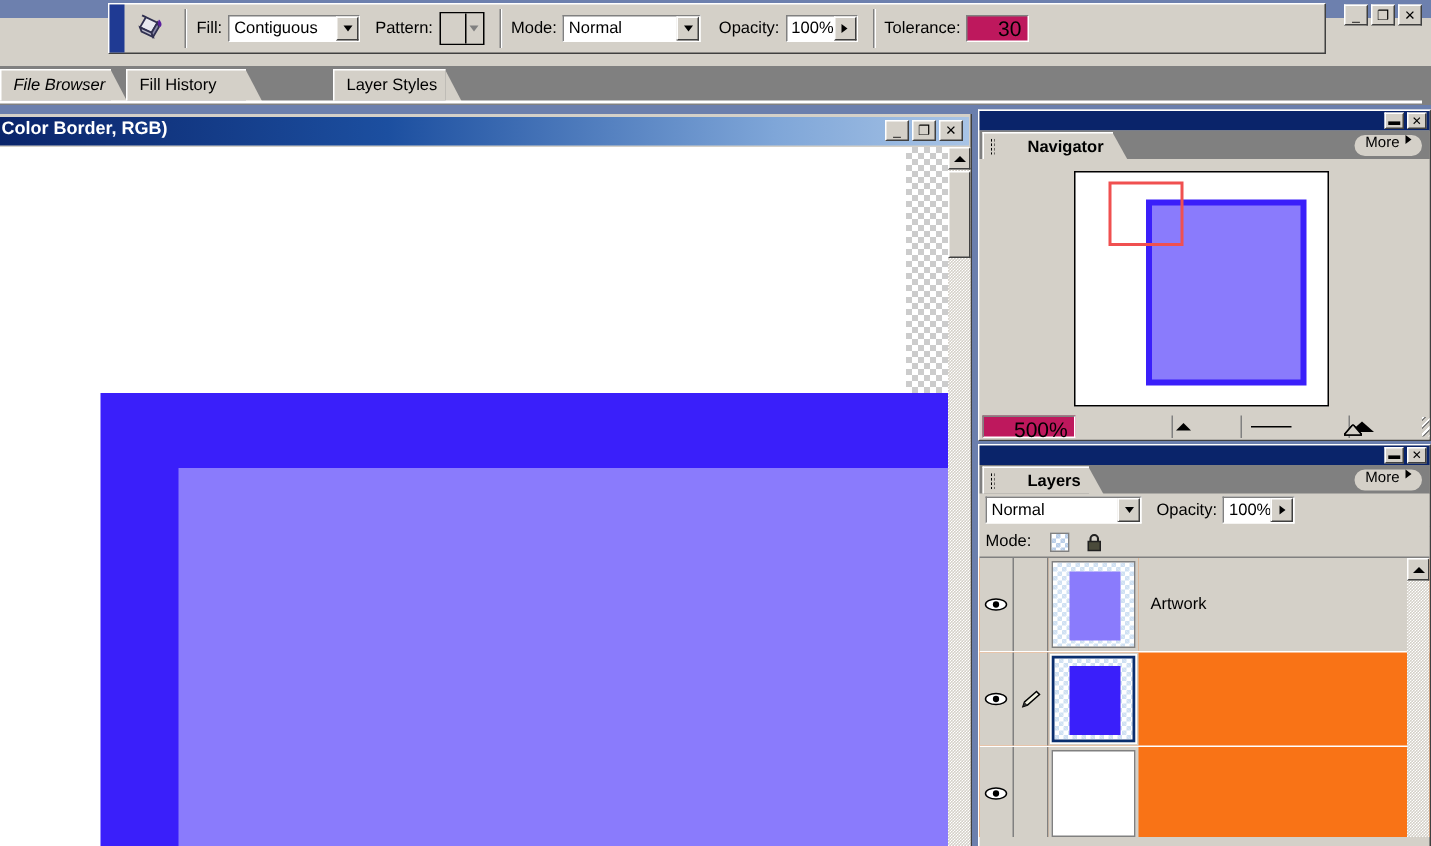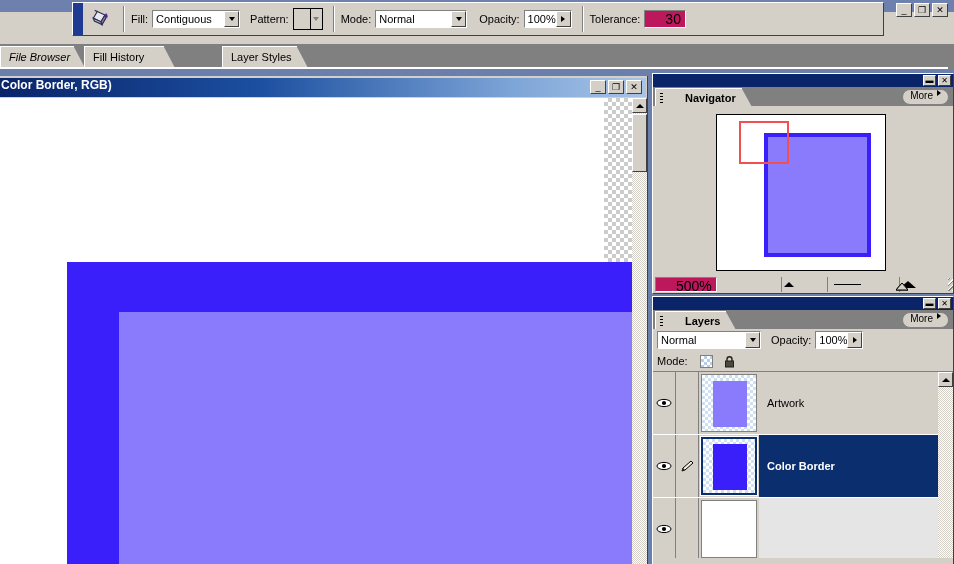--- a/index.html
+++ b/index.html
@@ -124,21 +124,21 @@
      border-top:1px solid #fff;border-left:1px solid #fff;border-right:1px solid #404040;}
   #layers-mode-row{height:22px;display:flex;align-items:center;padding:0 4px;background:#d4d0c8;}
   #layers-lock-row{height:20px;display:flex;align-items:center;padding:0 4px;background:#d4d0c8;
      border-bottom:1px solid #808080;}
   .lock-ico{width:13px;height:13px;margin-left:8px;box-sizing:border-box;}
   .checker-ico{border:1px solid #808080;
      background-image:
        linear-gradient(45deg,#b8cde8 25%,transparent 25%,transparent 75%,#b8cde8 75%),
        linear-gradient(45deg,#b8cde8 25%,transparent 25%,transparent 75%,#b8cde8 75%);
      background-size:6px 6px;background-position:0 0,3px 3px;background-color:#fff;}
-  #layers-list{position:relative;height:186px;background:#e5e5e5;overflow:hidden;}
+  #layers-list{position:relative;height:186px;background:#f97316;overflow:hidden;}
   .layer-row{height:62px;display:flex;align-items:stretch;position:relative;border-bottom:1px solid #fff;}
   .layer-row.sel .lname{background:#0a2e6e;color:#fff;font-weight:bold;}
   .eye-cell{width:22px;display:flex;align-items:center;justify-content:center;border-right:1px solid #808080;background:#d4d0c8;}
   .brush-cell{width:22px;display:flex;align-items:center;justify-content:center;border-right:1px solid #808080;background:#d4d0c8;}
   .thumb-cell{width:60px;display:flex;align-items:center;justify-content:center;background:#d4d0c8;}
   .lthumb{width:56px;height:58px;box-sizing:border-box;border:1px solid #808080;position:relative;overflow:hidden;
      background-image:
        linear-gradient(45deg,#cfe0f2 25%,transparent 25%,transparent 75%,#cfe0f2 75%),
        linear-gradient(45deg,#cfe0f2 25%,transparent 25%,transparent 75%,#cfe0f2 75%);
      background-size:6px 6px;background-position:0 0,3px 3px;background-color:#fff;}
@@ -382,21 +382,20 @@
         <svg width="16" height="14" viewBox="0 0 16 14">
           <path d="M12 2 L14 4 L6 11 L3 12 L4 9 Z" fill="#f0f0e0" stroke="#000" stroke-width="1"></path>
           <path d="M4 9 L6 11 L3 12 Z" fill="#303030"></path>
         </svg>
       </div>
       <div class="thumb-cell">
         <div class="lthumb selected">
           <div class="inner" style="background:#3a1ffa;left:10px;top:5px;"></div>
         </div>
       </div>
-      <div class="lname">Color Border</div>
     </div>
 
     <div class="layer-row">
       <div class="eye-cell">
         <svg class="eye" viewBox="0 0 16 10">
             <ellipse cx="8" cy="5" rx="7" ry="3.6" fill="#fff" stroke="#000" stroke-width="1"></ellipse>
             <circle cx="8" cy="5" r="2.1" fill="#000"></circle>
           </svg>
       </div>
       <div class="brush-cell"></div>

